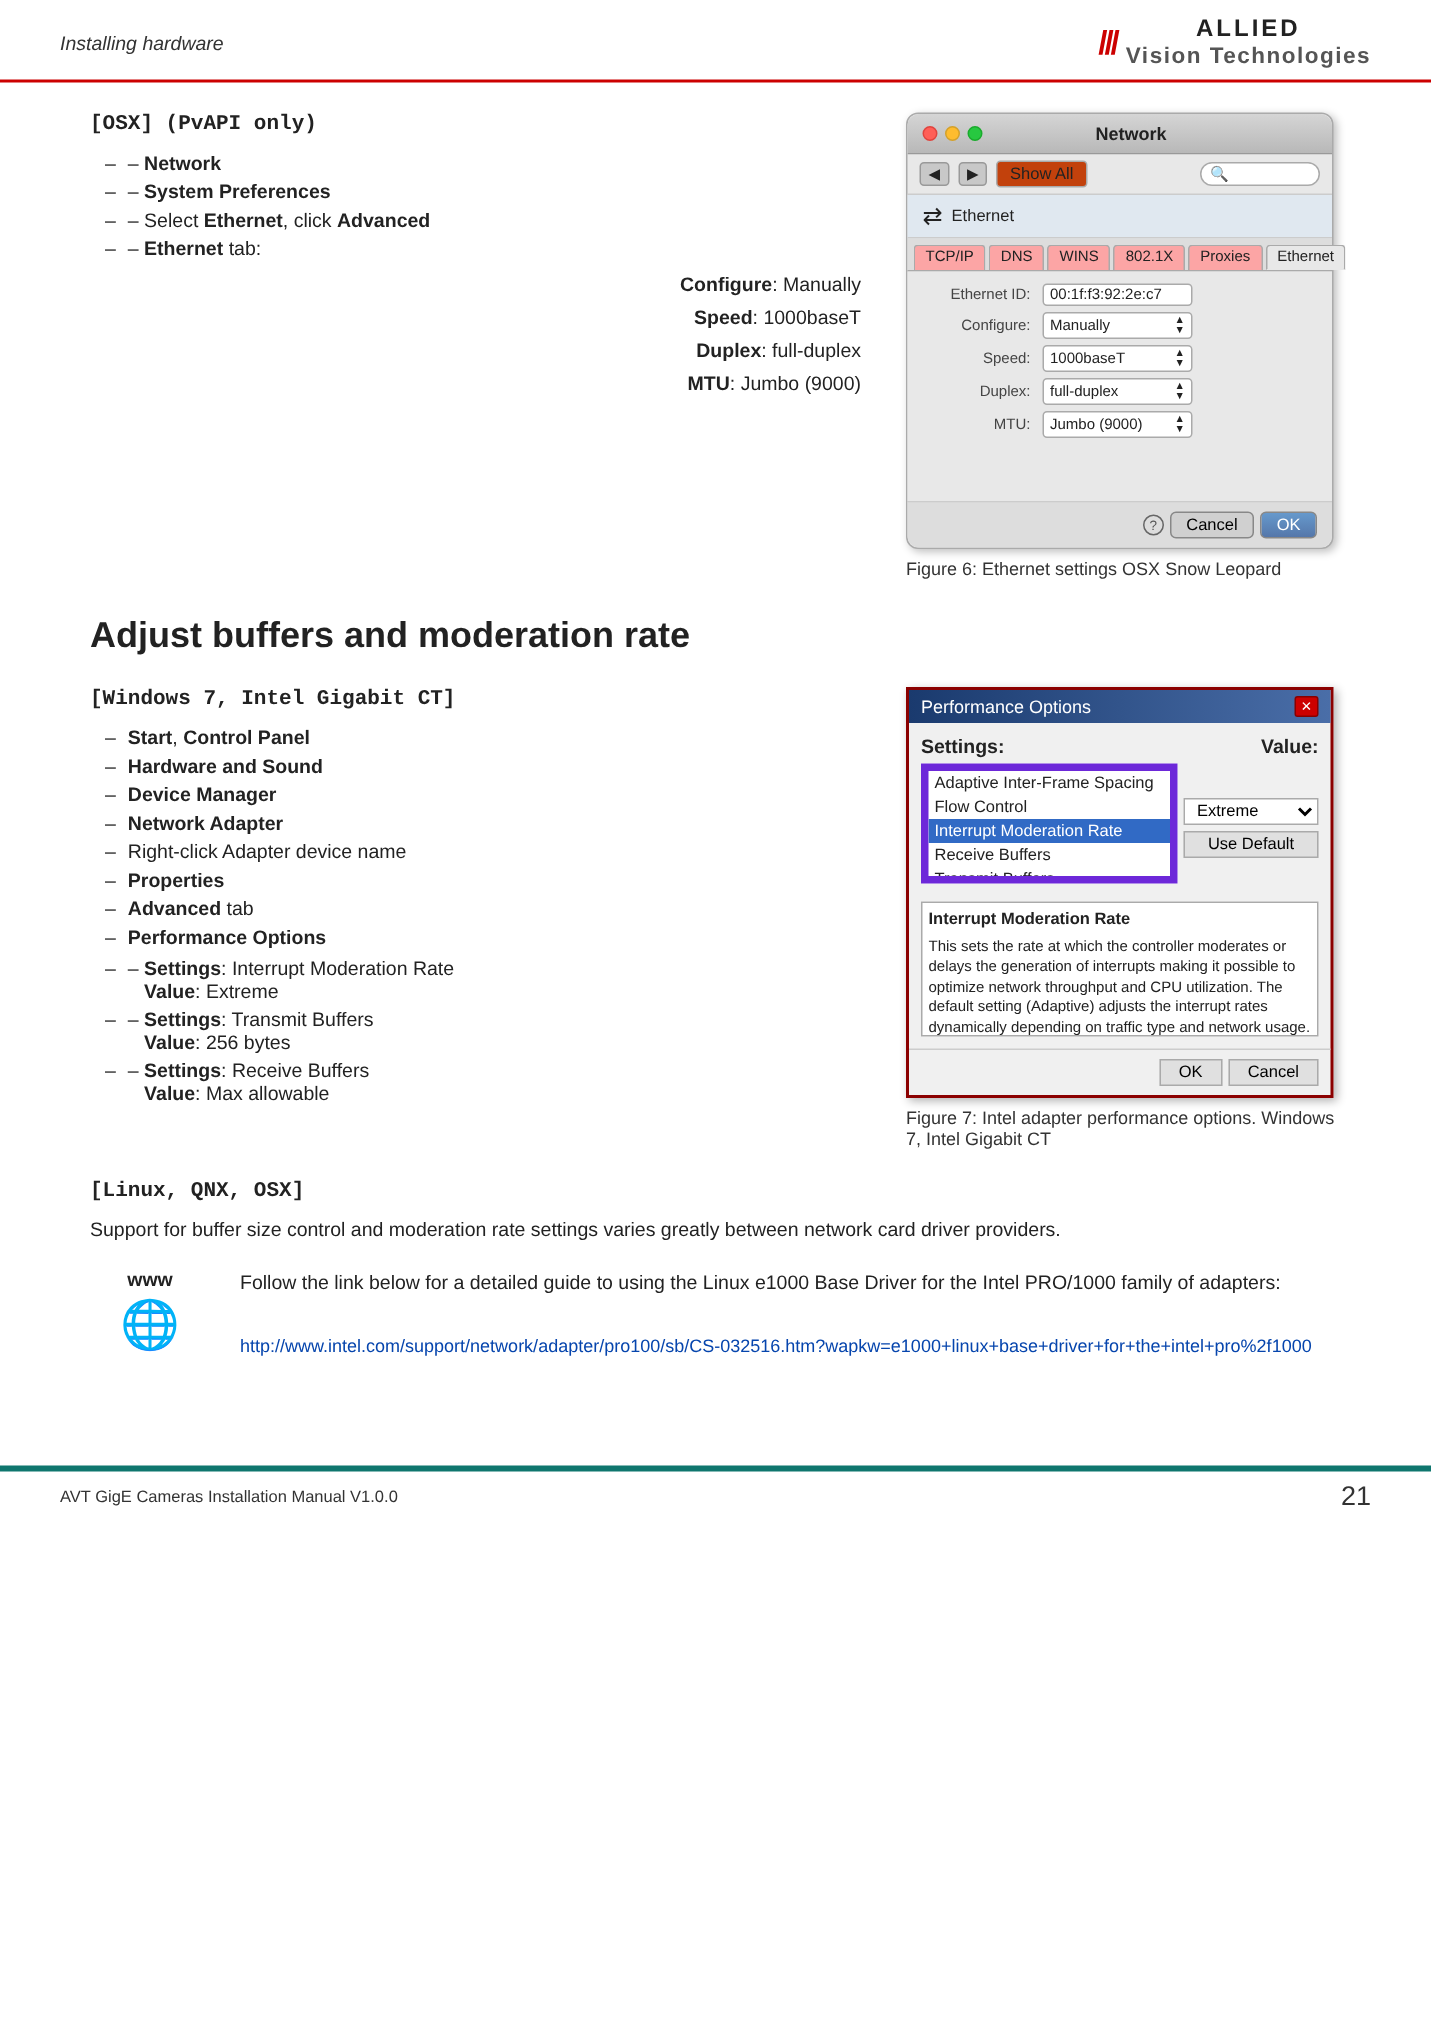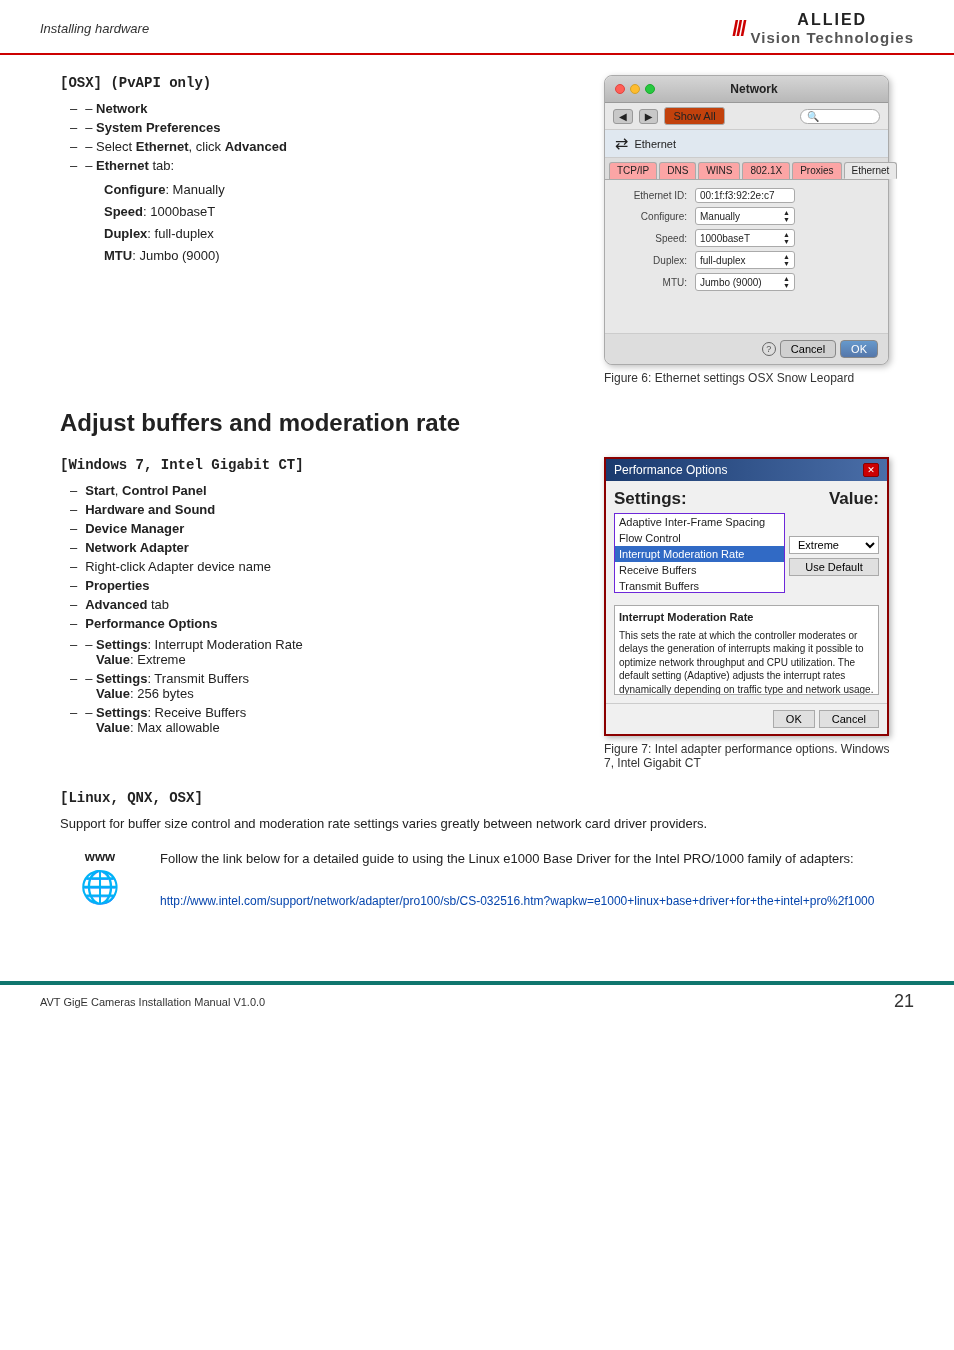--- a/index.html
+++ b/index.html
@@ -85,20 +85,21 @@
       flex-shrink: 0;
       margin-top: 0px;
     }
 
     .sub-settings {
       margin-left: 44px;
       margin-top: 6px;
       margin-bottom: 6px;
       font-size: 13px;
       line-height: 1.7;
+      text-align: right;
     }
 
     
     .dialog-box {
       border: 1px solid #aaa;
       background: #e8e8e8;
       border-radius: 8px;
       padding: 0;
       font-size: 11px;
       width: 285px;
@@ -306,26 +307,26 @@
       width: 16px; height: 14px;
       font-size: 9px;
       display: flex; align-items: center; justify-content: center;
       cursor: pointer;
       border-radius: 2px;
     }
     .perf-body { padding: 8px; }
     .settings-header {
       display: flex;
       justify-content: space-between;
-      font-size: 17px;
+      font-size: 13px;
       font-weight: bold;
       margin-bottom: 4px;
     }
     .settings-list {
-      border: 1px solid #6d28d9;
+      border: 5px solid #6d28d9;
       background: #fff;
       height: 80px;
       overflow: hidden;
       font-size: 11px;
       margin-bottom: 6px;
     }
     .settings-list-item {
       padding: 2px 4px;
       font-size: 11px;
       cursor: pointer;

